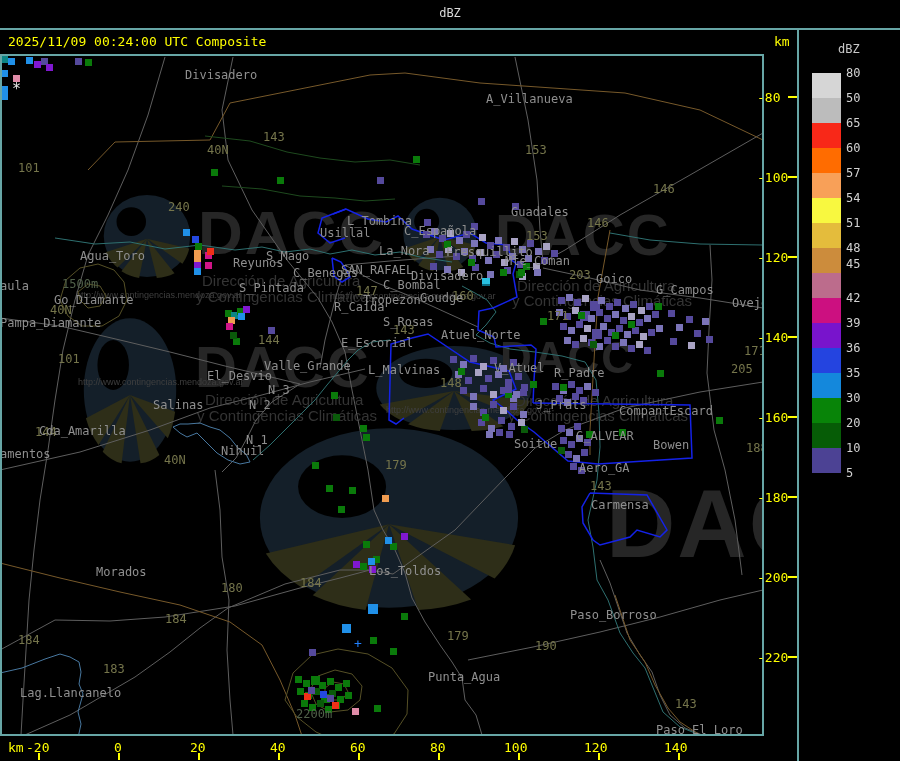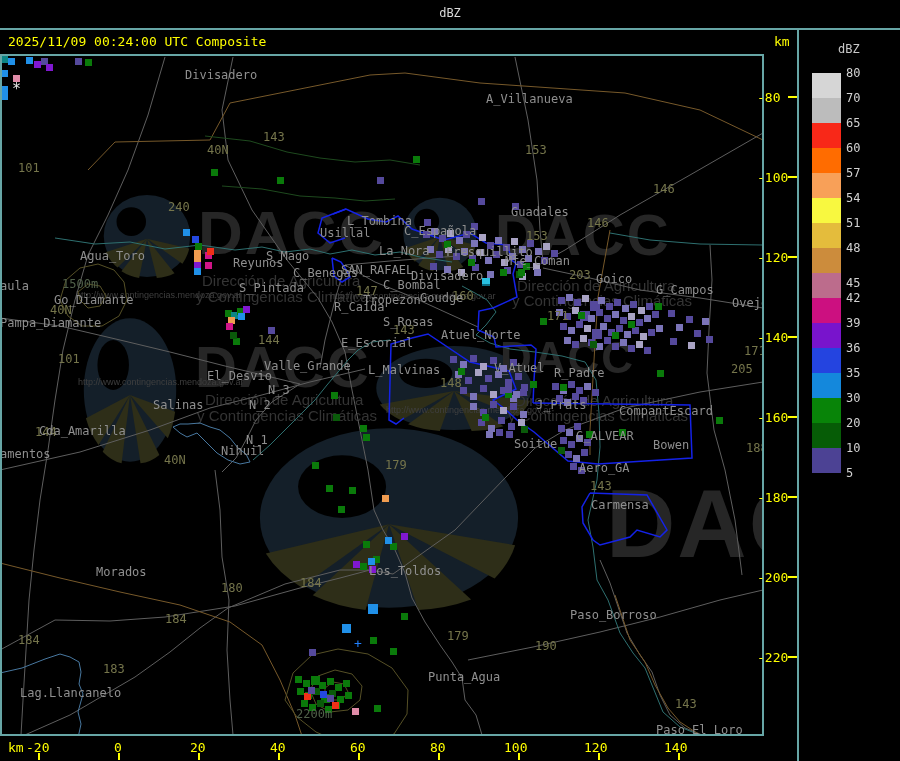--- a/index.html
+++ b/index.html
@@ -569,28 +569,28 @@
       <div class="leg-box" style="left: 7px; top: 208px; background: rgb(204, 140, 60);"></div>
       <div class="leg-box" style="left: 7px; top: 233px; background: rgb(188, 108, 140);"></div>
       <div class="leg-box" style="left: 7px; top: 258px; background: rgb(204, 16, 128);"></div>
       <div class="leg-box" style="left: 7px; top: 283px; background: rgb(120, 20, 204);"></div>
       <div class="leg-box" style="left: 7px; top: 308px; background: rgb(36, 68, 224);"></div>
       <div class="leg-box" style="left: 7px; top: 333px; background: rgb(20, 136, 220);"></div>
       <div class="leg-box" style="left: 7px; top: 358px; background: rgb(8, 132, 8);"></div>
       <div class="leg-box" style="left: 7px; top: 383px; background: rgb(6, 92, 6);"></div>
       <div class="leg-box" style="left: 7px; top: 408px; background: rgb(76, 66, 148);"></div>
       <div class="leg-label" style="top: 26px;">80</div>
-      <div class="leg-label" style="top: 51px;">70</div>
+      <div class="leg-label" style="top: 51px;">50</div>
       <div class="leg-label" style="top: 76px;">65</div>
       <div class="leg-label" style="top: 101px;">60</div>
       <div class="leg-label" style="top: 126px;">57</div>
       <div class="leg-label" style="top: 151px;">54</div>
       <div class="leg-label" style="top: 176px;">51</div>
       <div class="leg-label" style="top: 201px;">48</div>
-      <div class="leg-label" style="top: 236px;">45</div>
+      <div class="leg-label" style="top: 217px;">45</div>
       <div class="leg-label" style="top: 251px;">42</div>
       <div class="leg-label" style="top: 276px;">39</div>
       <div class="leg-label" style="top: 301px;">36</div>
       <div class="leg-label" style="top: 326px;">35</div>
       <div class="leg-label" style="top: 351px;">30</div>
       <div class="leg-label" style="top: 376px;">20</div>
       <div class="leg-label" style="top: 401px;">10</div>
       <div class="leg-label" style="top: 426px;">5</div>
     </div>
 </div>

